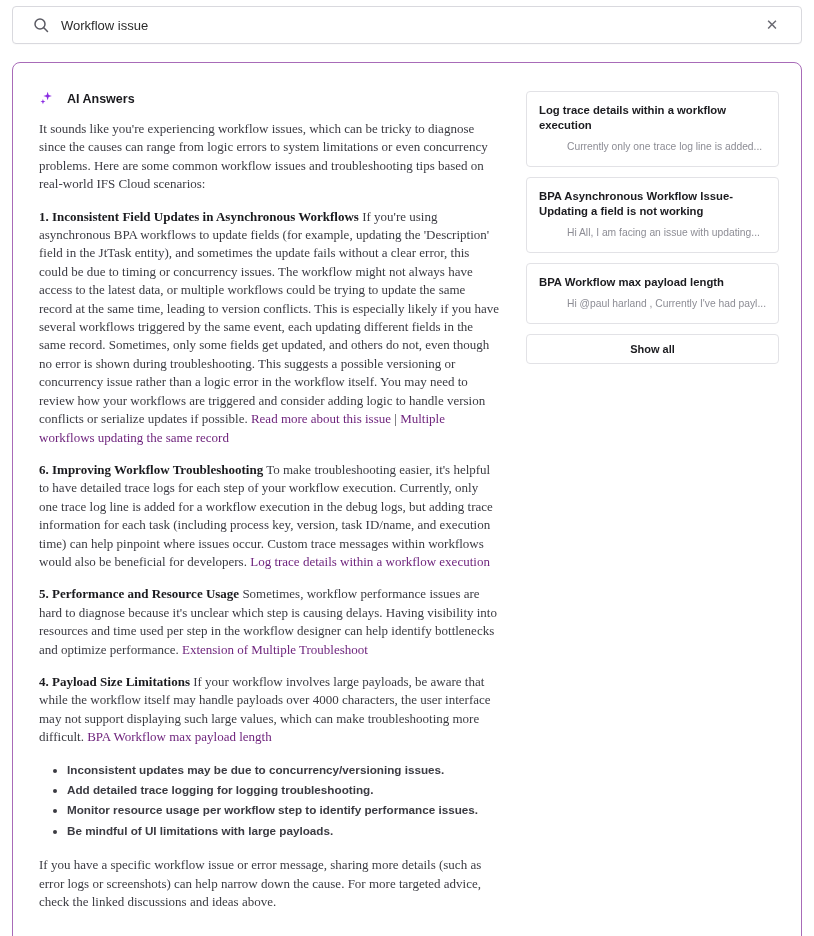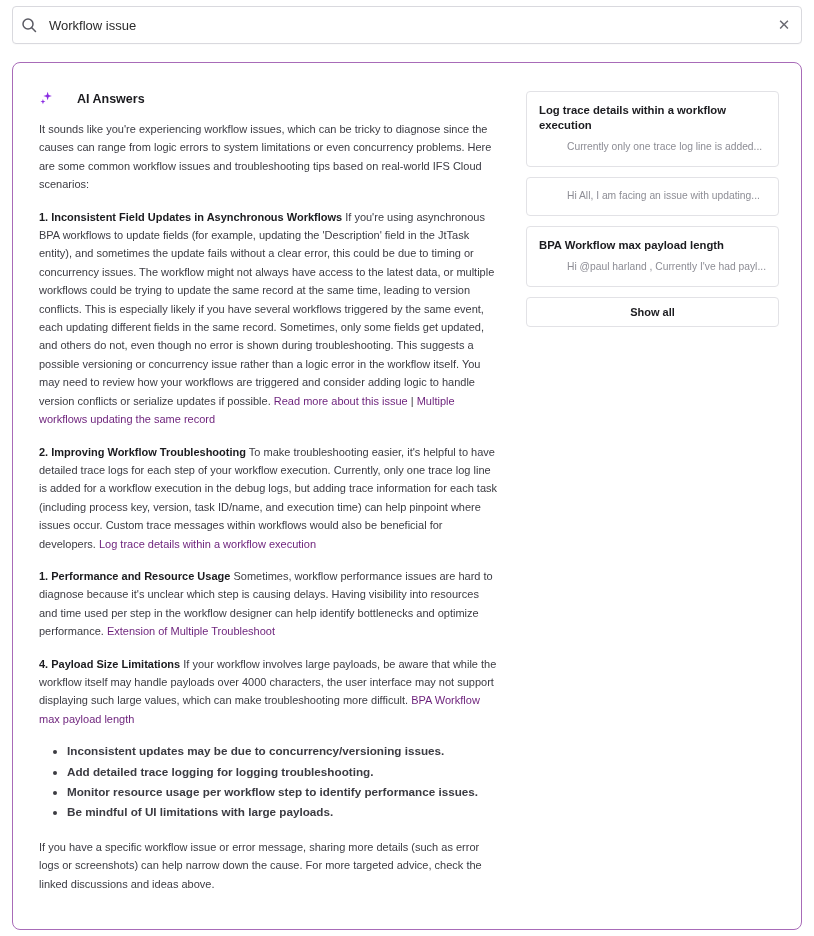--- a/index.html
+++ b/index.html
@@ -42,21 +42,21 @@
 
   
   .searchbar {
     margin: 6px 12px 0 12px;
     height: 38px;
     border: 1px solid #d9d9de;
     border-radius: 4px;
     background: #fff;
     display: flex;
     align-items: center;
-    padding: 0 8px;
+    padding: 0 20px;
     box-shadow: 0 1px 1px rgba(0,0,0,0.02);
   }
   .searchbar .s-icon {
     width: 16px; height: 16px;
     flex: 0 0 16px;
     margin-right: 10px;
     color: #5a5a63;
   }
   .searchbar input {
     flex: 1 1 auto;
@@ -97,40 +97,41 @@
   }
   .right-col {
     flex: 0 0 196px;
     padding-top: 6px;
   }
 
   
   .ai-head {
     display: flex;
     align-items: center;
-    gap: 23px;
+    gap: 13px;
     margin: 6px 0 14px 0;
   }
   .ai-head .sparkle {
     width: 15px; height: 15px;
     color: #8a2be2;
   }
   .ai-head .ai-title {
     font-size: 12.5px;
     font-weight: bold;
     color: #1b1b1f;
   }
 
   
   .para {
-    font-size: 11px;
+    font-size: 13px;
     line-height: 18.4px;
     color: #3b3b42;
     margin: 0 0 14px 0;
     text-align: left;
+    font-family: Liberation Serif, serif;
   }
   .para b { color: #1b1b1f; font-weight: bold; margin-top: 8px; }
   .para a {
     color: #6b1f7a;
     text-decoration: none;
   }
   .sep-pipe { color: #3b3b42; }
 
   .summary-title {
     font-size: 11.7px;
@@ -222,27 +223,27 @@
 
       <p class="para">It sounds like you're experiencing workflow issues, which can be tricky to diagnose since the causes can range from logic errors to system limitations or even concurrency problems. Here are some common workflow issues and troubleshooting tips based on real-world IFS Cloud scenarios:</p>
 
       <p class="para">
         <b>1. Inconsistent Field Updates in Asynchronous Workflows</b>
         <span>If you're using asynchronous BPA workflows to update fields (for example, updating the 'Description' field in the JtTask entity), and sometimes the update fails without a clear error, this could be due to timing or concurrency issues. The workflow might not always have access to the latest data, or multiple workflows could be trying to update the same record at the same time, leading to version conflicts. This is especially likely if you have several workflows triggered by the same event, each updating different fields in the same record. Sometimes, only some fields get updated, and others do not, even though no error is shown during troubleshooting. This suggests a possible versioning or concurrency issue rather than a logic error in the workflow itself. You may need to review how your workflows are triggered and consider adding logic to handle version conflicts or serialize updates if possible.</span>
         <a href="#">Read more about this issue</a><span class="sep-pipe"> | </span><a href="#">Multiple workflows updating the same record</a>
       </p>
 
       <p class="para">
-        <b>2. Improving Workflow Troubleshooting</b>
+        <b>6. Improving Workflow Troubleshooting</b>
         <span>To make troubleshooting easier, it's helpful to have detailed trace logs for each step of your workflow execution. Currently, only one trace log line is added for a workflow execution in the debug logs, but adding trace information for each task (including process key, version, task ID/name, and execution time) can help pinpoint where issues occur. Custom trace messages within workflows would also be beneficial for developers.</span>
         <a href="#">Log trace details within a workflow execution</a>
       </p>
 
       <p class="para">
-        <b>1. Performance and Resource Usage</b>
+        <b>5. Performance and Resource Usage</b>
         <span>Sometimes, workflow performance issues are hard to diagnose because it's unclear which step is causing delays. Having visibility into resources and time used per step in the workflow designer can help identify bottlenecks and optimize performance.</span>
         <a href="#">Extension of Multiple Troubleshoot</a>
       </p>
 
       <p class="para">
         <b>4. Payload Size Limitations</b>
         <span>If your workflow involves large payloads, be aware that while the workflow itself may handle payloads over 4000 characters, the user interface may not support displaying such large values, which can make troubleshooting more difficult.</span>
         <a href="#">BPA Workflow max payload length</a>
       </p>
 
@@ -258,20 +259,21 @@
     </div>
 
     <div class="right-col">
 
       <div class="rel-card">
         <div class="rel-title">Log trace details within a workflow execution</div>
         <div class="rel-snippet">Currently only one trace log line is added...</div>
       </div>
 
       <div class="rel-card">
+        <div class="rel-title">BPA Asynchronous Workflow Issue- Updating a field is not working</div>
         <div class="rel-snippet">Hi All, I am facing an issue with updating...</div>
       </div>
 
       <div class="rel-card">
         <div class="rel-title">BPA Workflow max payload length</div>
         <div class="rel-snippet">Hi @paul harland , Currently I've had payl...</div>
       </div>
 
       <div class="show-all">Show all</div>
 

